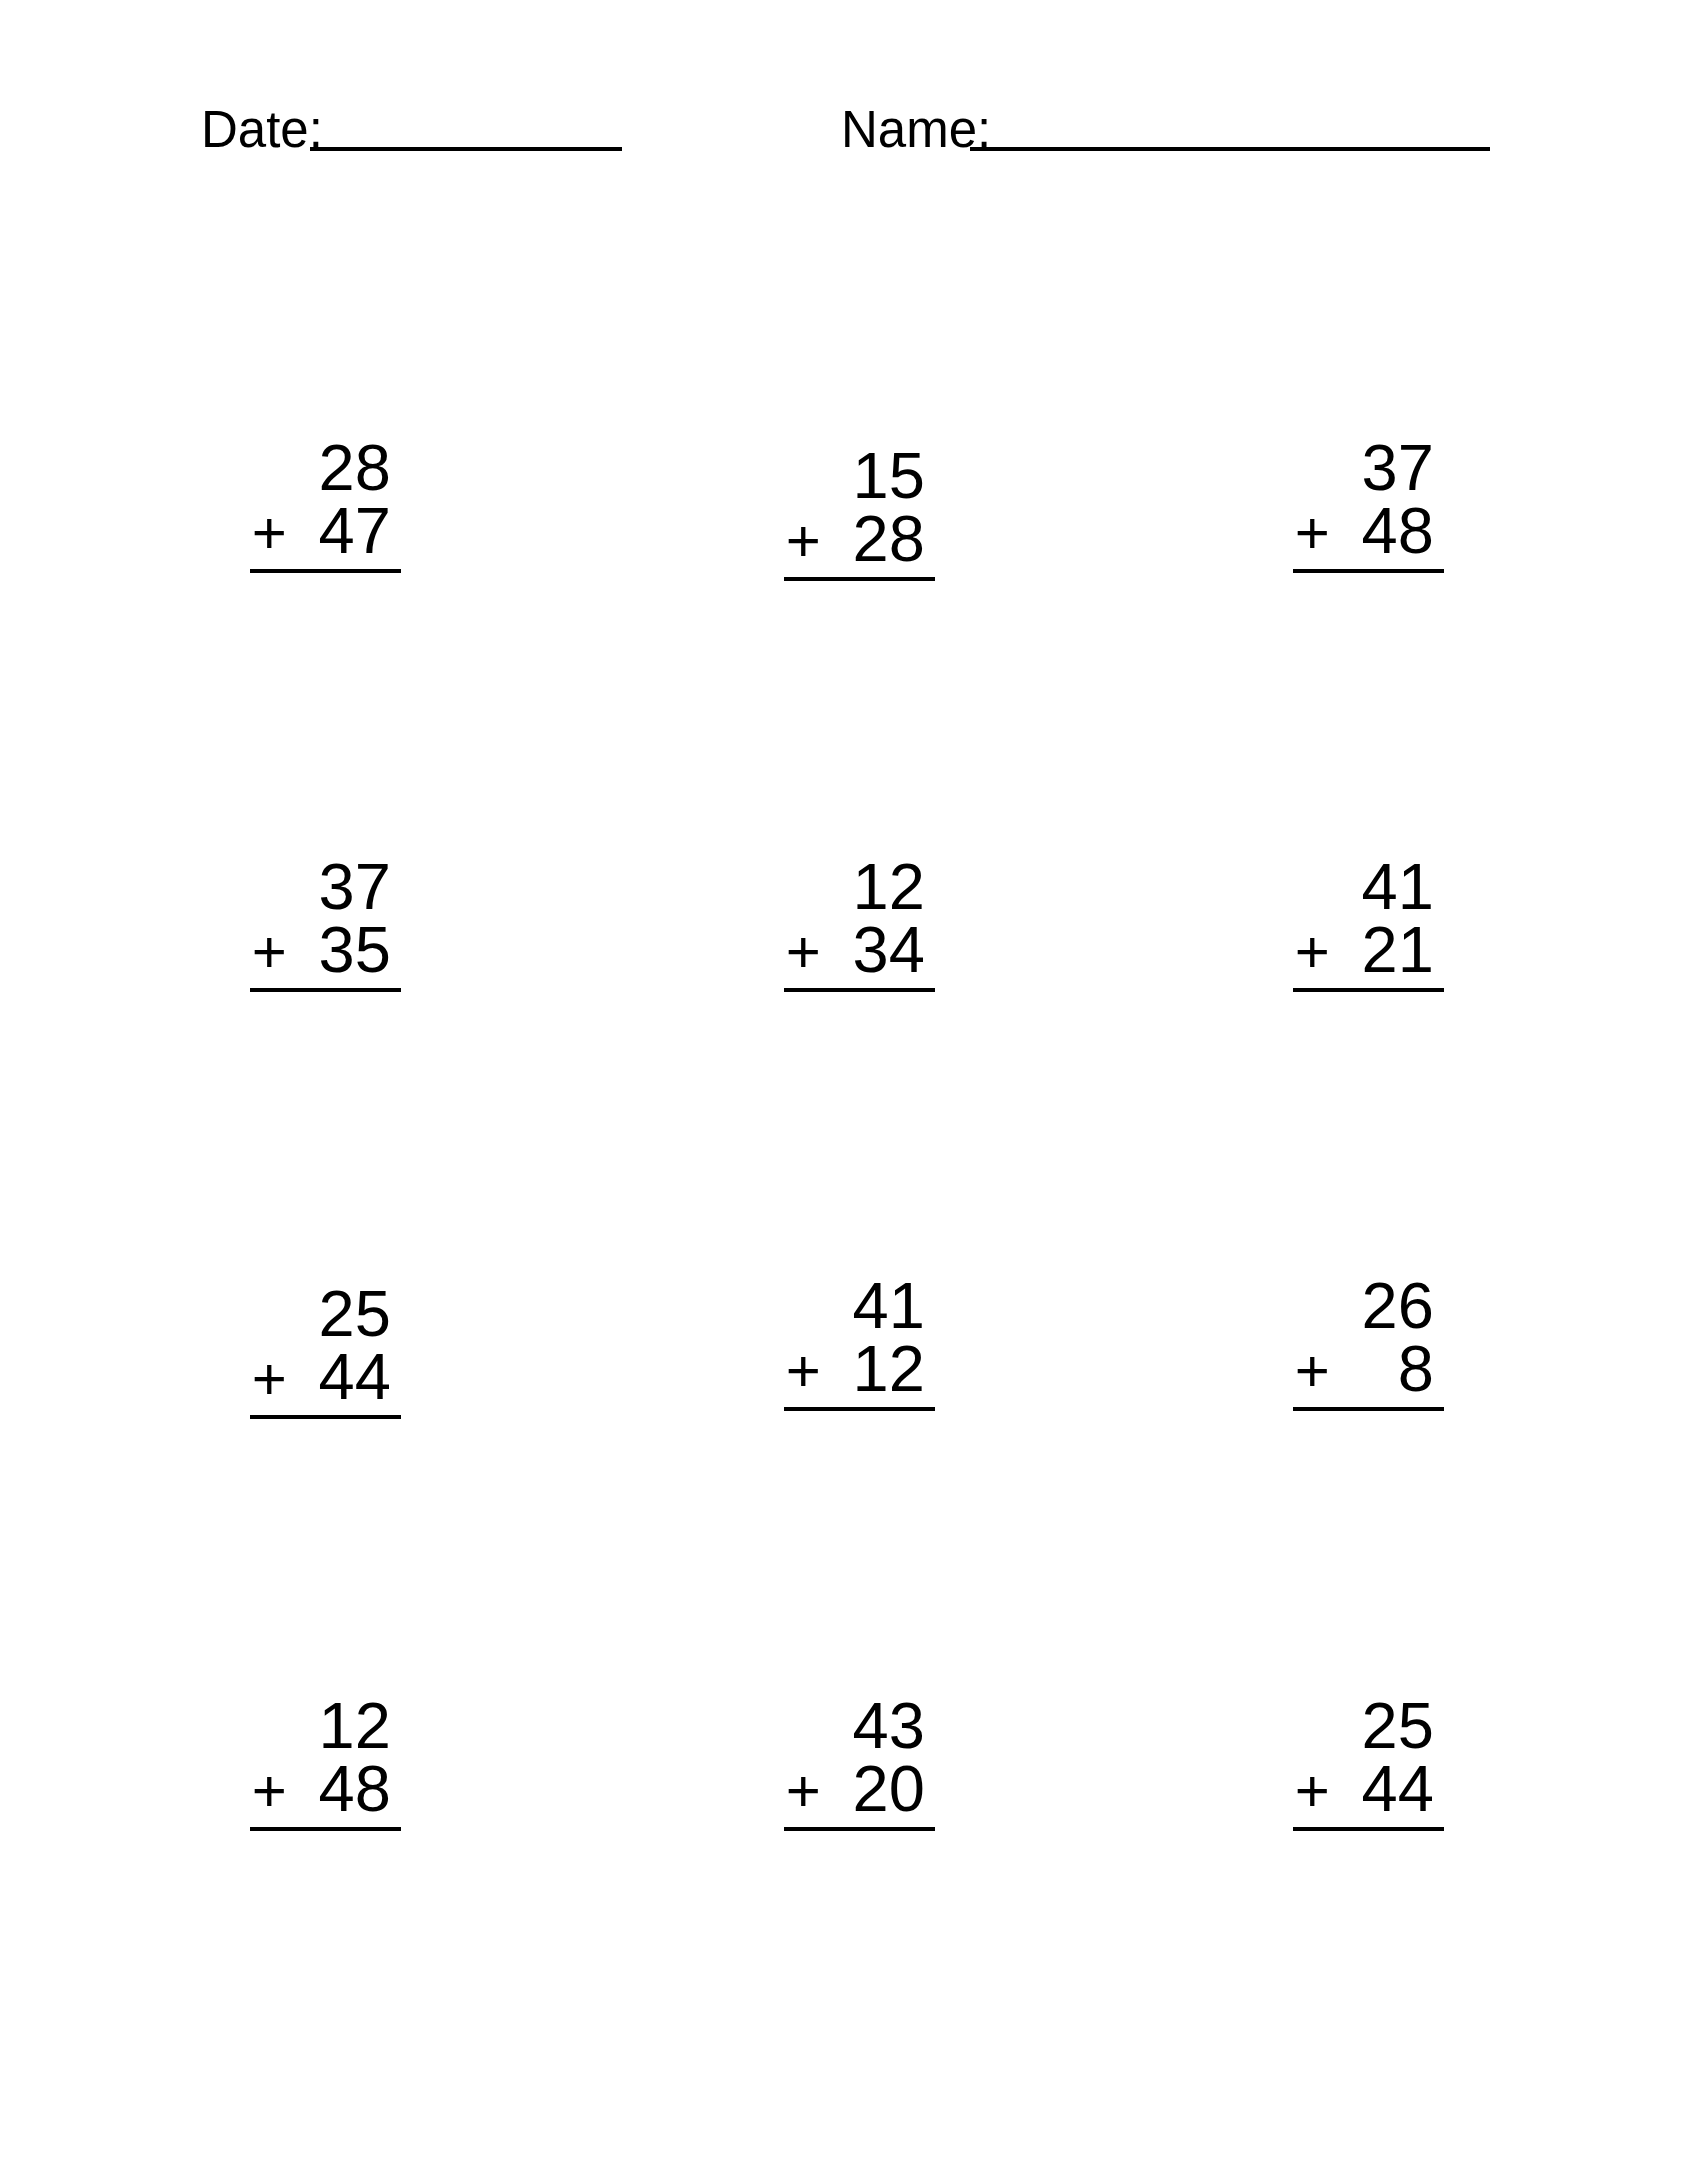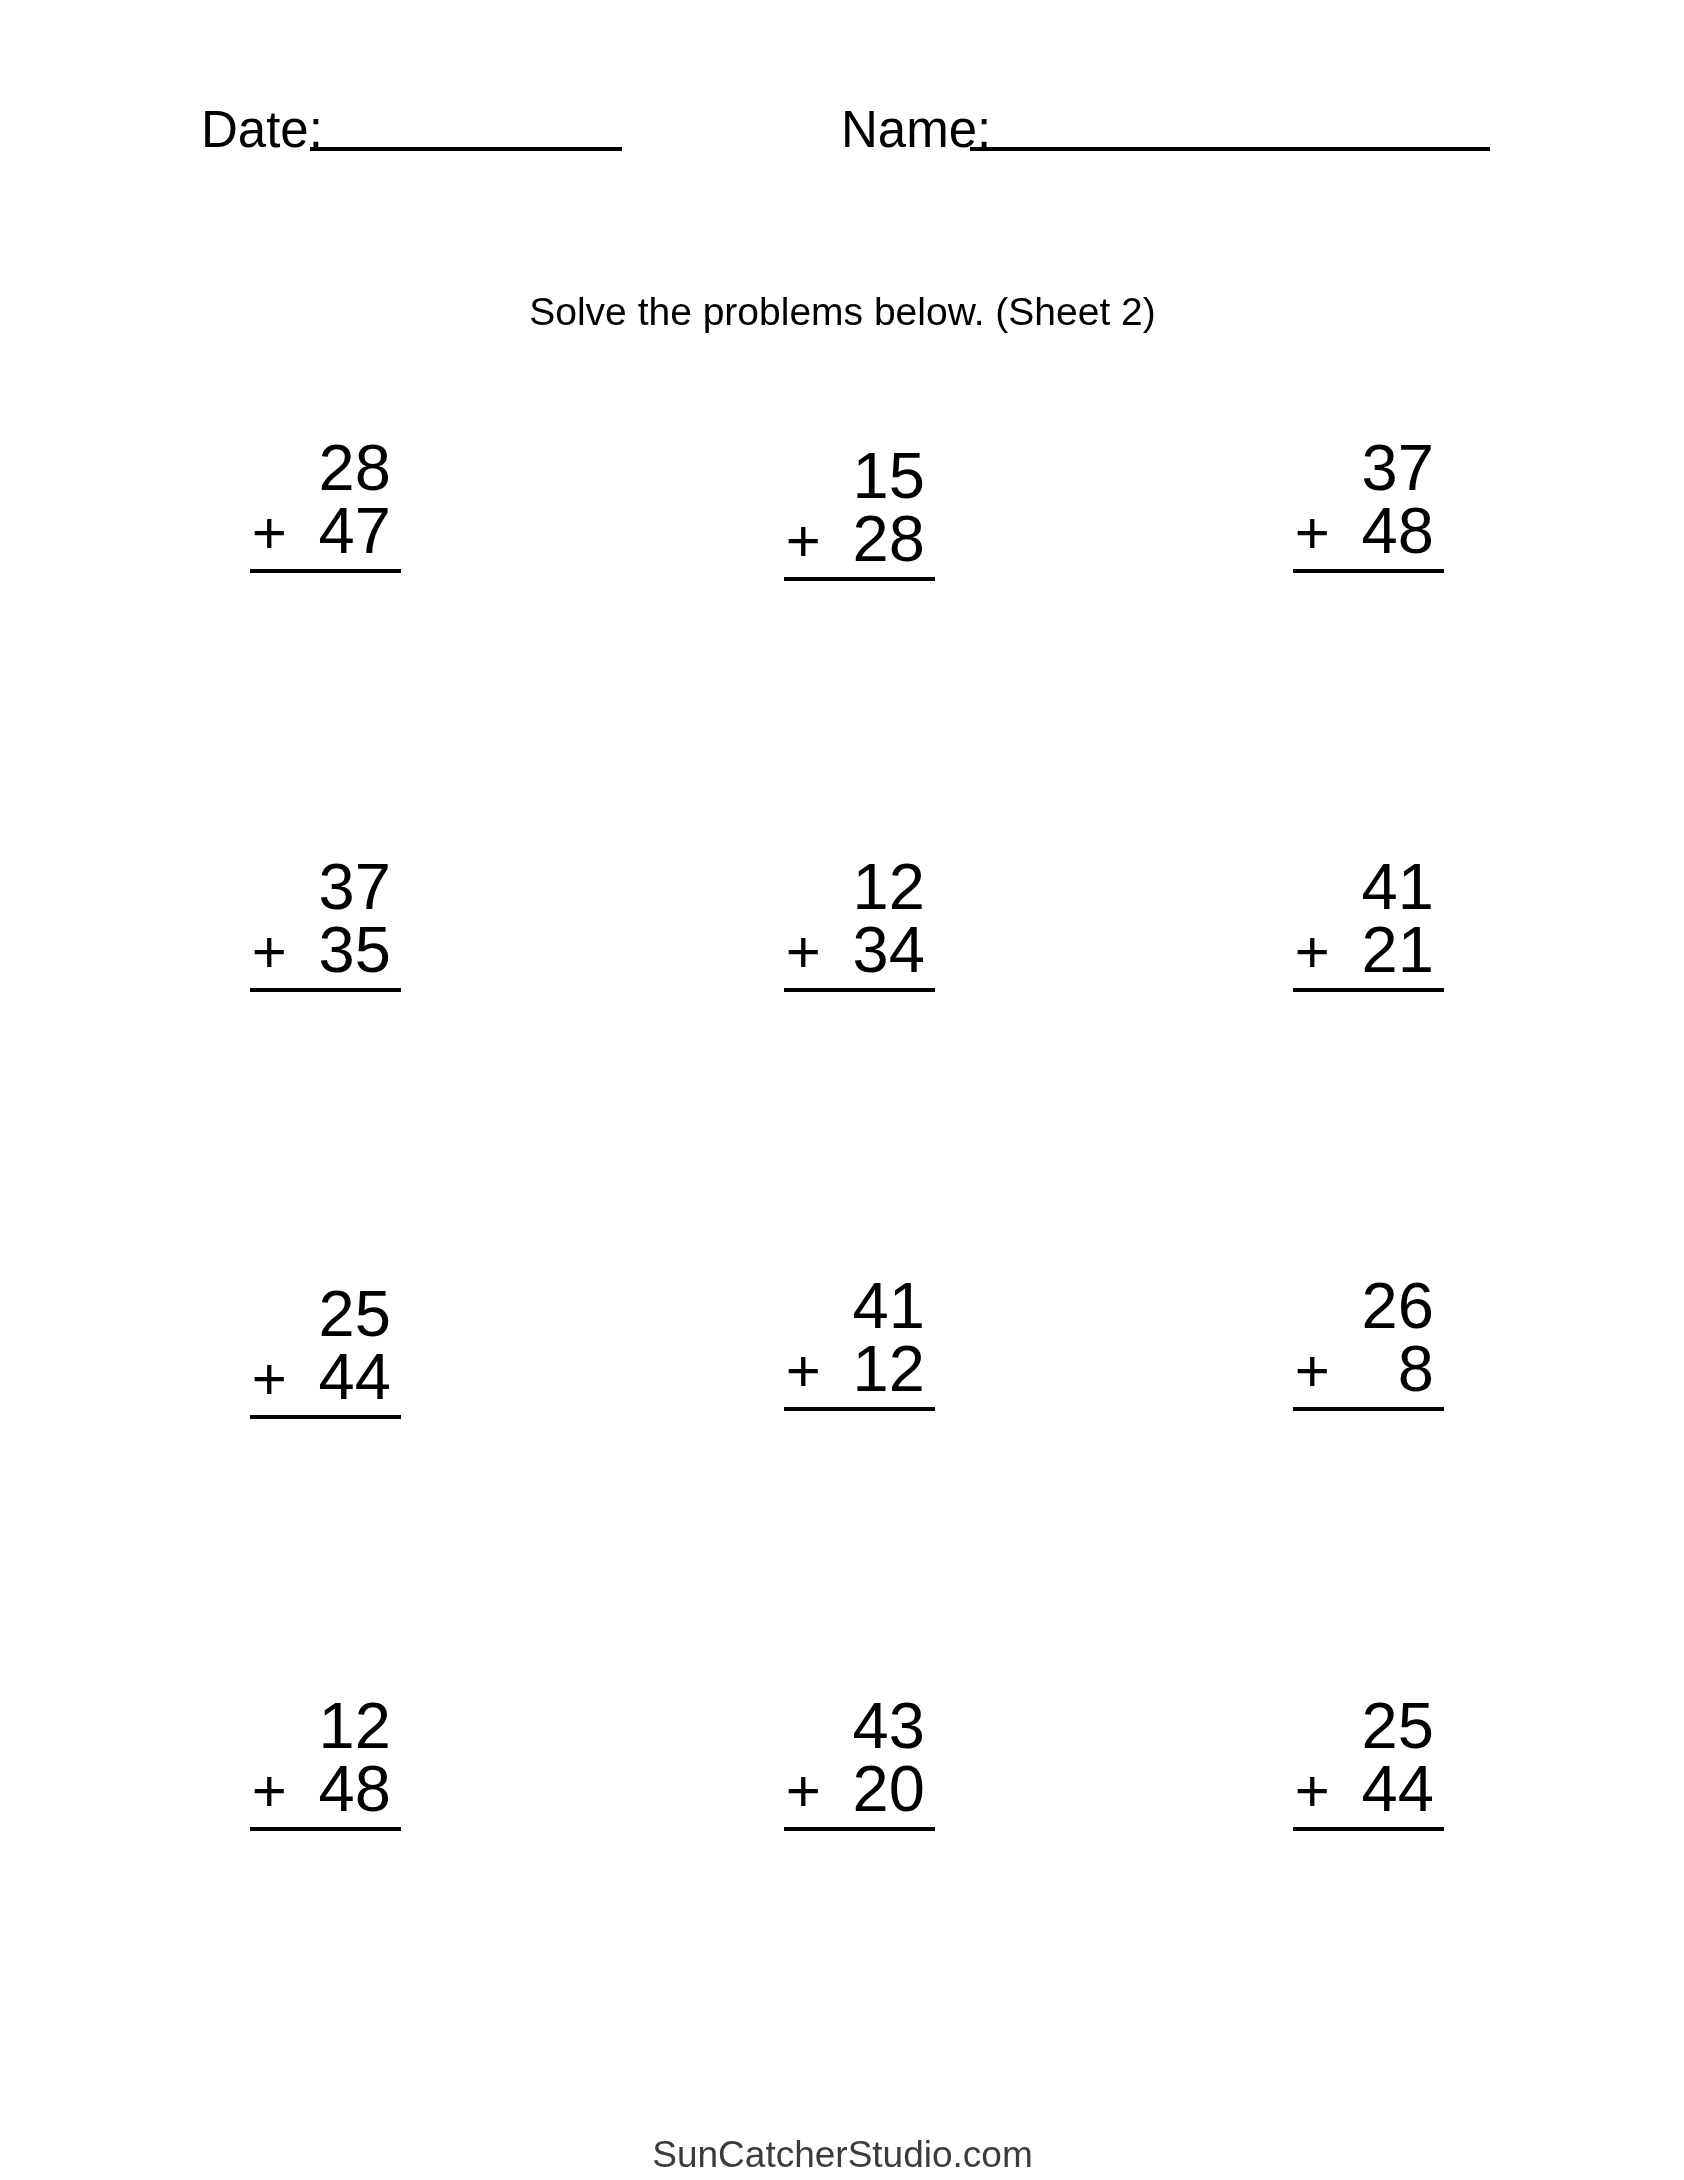--- a/index.html
+++ b/index.html
@@ -108,21 +108,20 @@
 
 <div class="page">
 
   <span class="field-label date-label">Date:</span>
   <div class="fill-line date-line"></div>
 
   <span class="field-label name-label">Name:</span>
   <div class="fill-line name-line"></div>
 
 
-  <div class="subtitle">Solve the problems below. (Sheet 2)</div>
 
   <div id="problems-layer">
       <div class="problem" style="left: 250px; top: 436px;">
     <div class="top-operand">28</div>
     <div class="bottom-row">
       <span class="plus">+</span>
       <span class="operand">47</span>
     </div>
     <div class="answer-space"></div>
   </div>
@@ -209,16 +208,15 @@
       <div class="problem" style="left: 1293px; top: 1694px;">
     <div class="top-operand">25</div>
     <div class="bottom-row">
       <span class="plus">+</span>
       <span class="operand">44</span>
     </div>
     <div class="answer-space"></div>
   </div>
     </div>
 
-  <div class="footer">SunCatcherStudio.com</div>
 
 </div>
 
 
 </body></html>

